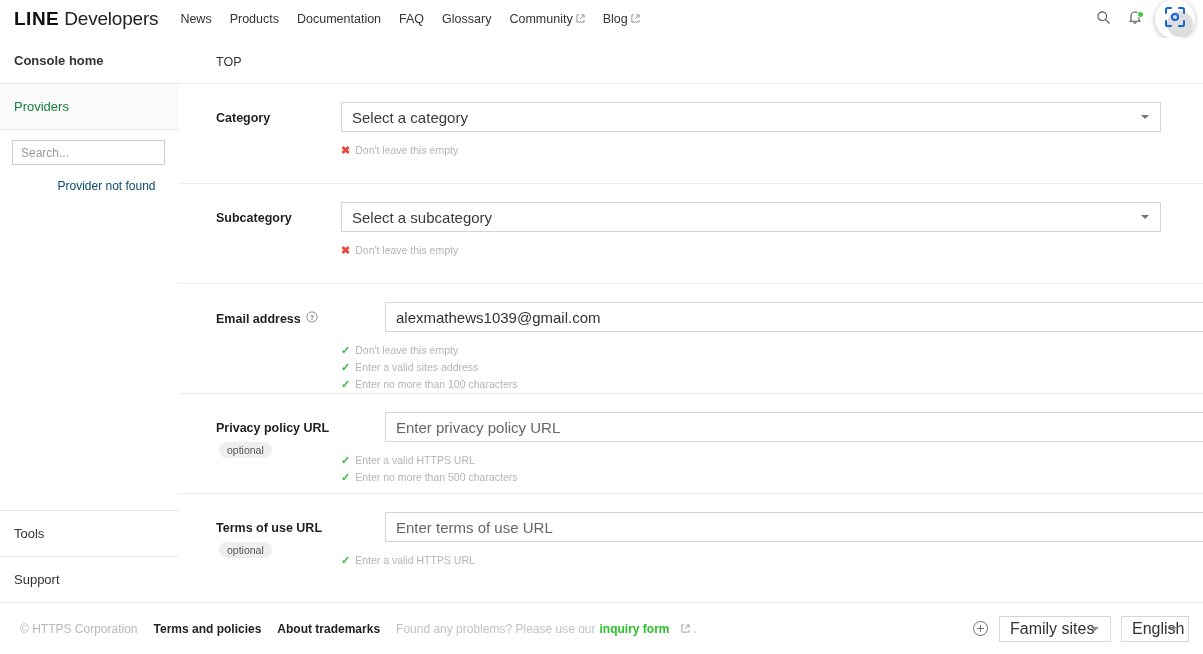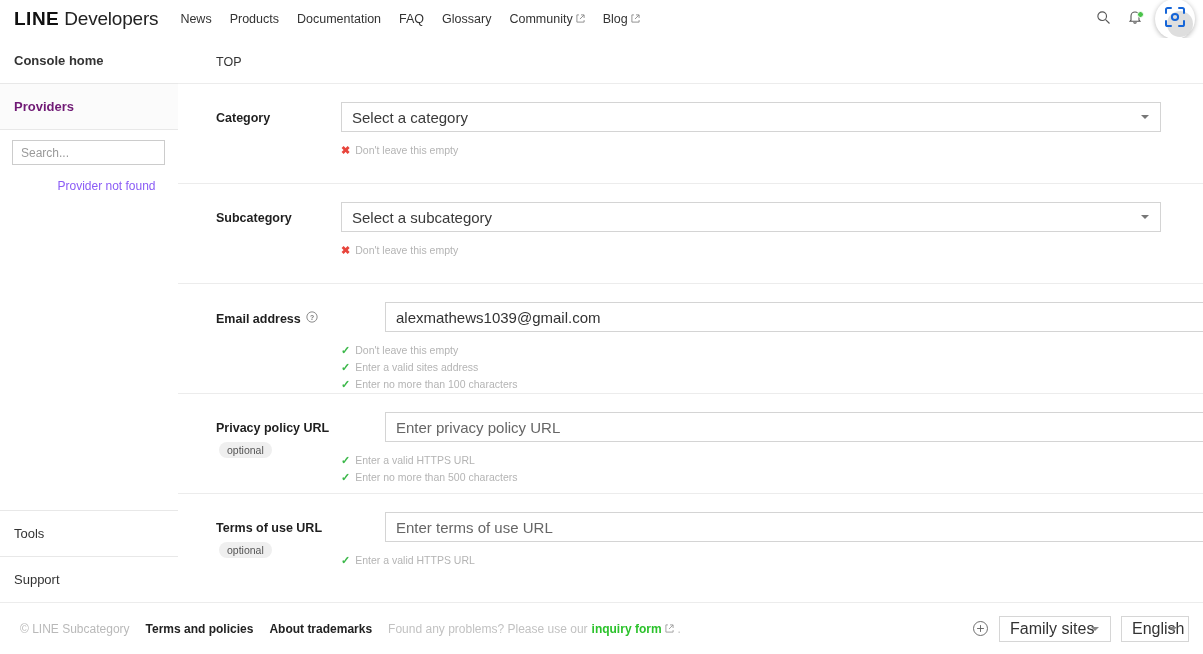--- a/index.html
+++ b/index.html
@@ -63,33 +63,33 @@
   .sidebar {
     position: absolute; left: 0; top: 38px; width: 214px; height: 564px;
     background: #ffffff; border-right: 1px solid #e6e6e6;
   }
   .side-item {
     height: 46px; display: flex; align-items: center; justify-content: space-between;
     padding: 0 14px; font-size: 13px; color: #333333;
     border-bottom: 1px solid #e8e8e8; cursor: pointer;
   }
   .side-item.strong { font-weight: bold; }
-  .side-item.active { color: #701a75; font-weight: bold; background: #fbfbfb; justify-content: space-between; }
+  .side-item.active { color: #15803d; font-weight: normal; background: #fbfbfb; justify-content: space-between; }
   .caret-up {
     width: 0; height: 0; border-left: 4px solid transparent; border-right: 4px solid transparent;
     border-bottom: 4px solid #2fae2f;
   }
   .side-search-area { padding: 10px 12px 0 12px; }
   .side-search {
     width: 153px; height: 25px; border: 1px solid #cccccc; background: #fff;
     font-size: 12px; color: #555; padding: 0 8px; font-family: inherit;
   }
   .side-search::placeholder { color: #9a9a9a; }
   .not-found {
-    text-align: center; font-size: 12px; color: #8b5cf6;
+    text-align: center; font-size: 12px; color: #0c4a6e;
     margin-top: 14px;
   }
   .side-bottom { position: absolute; bottom: 0; left: 0; width: 100%; }
   .side-bottom .side-item { border-top: 1px solid #e8e8e8; border-bottom: none; }
 
   
   .main {
     position: absolute; left: 178px; top: 38px; width: 1025px; height: 564px;
     background: #ffffff; overflow: hidden;
   }
@@ -148,21 +148,21 @@
   }
   .footer-left { display: flex; align-items: center; margin-left: 20px; gap: 0; }
   .f-copy { font-size: 12px; color: #b9b9b9; margin-right: 16px; }
   .f-link {
     font-size: 12px; color: #222222; font-weight: bold; text-decoration: none;
     margin-right: 16px; white-space: nowrap;
   }
   .f-note { font-size: 12px; color: #c2c2c2; display: flex; align-items: center; gap: 4px; }
   .f-note .green {
     color: #2bc22b; font-weight: bold; text-decoration: none;
-    display: inline-flex; align-items: center; gap: 3px;
+    display: inline-flex; align-items: center; gap: 11px;
   }
   .footer-right {
     position: absolute; right: 14px; display: flex; align-items: center; gap: 10px;
   }
   .plus-ic { width: 17px; height: 17px; }
   .f-select {
     height: 26px; border: 1px solid #d6d6d6; background: #fff;
     font-size: 16px; color: #333; padding: 0 22px 0 10px;
     display: flex; align-items: center; position: relative; cursor: pointer;
     white-space: nowrap;
@@ -382,21 +382,21 @@
             <span class="mk">✓</span>
             <span>Enter a valid HTTPS URL</span>
           </div>
         </div>
       </div>
     </div>
   </div>
 
   <div class="footer">
     <div class="footer-left">
-      <span class="f-copy">© LINE Subcategory</span>
+      <span class="f-copy">© HTTPS Corporation</span>
       <a class="f-link" href="#">Terms and policies</a>
       <a class="f-link" href="#">About trademarks</a>
       <span class="f-note">
         <span>Found any problems? Please use our</span>
         <a class="green" href="#">
           <span>inquiry form</span>
           <span class="ext-ic">
             <svg width="9" height="9" viewBox="0 0 10 10">
                 <path d="M3.2 1H1v8h8V6.8" fill="none" stroke="#9a9a9a" stroke-width="1"></path>
                 <path d="M5.6 1H9v3.4" fill="none" stroke="#9a9a9a" stroke-width="1"></path>

